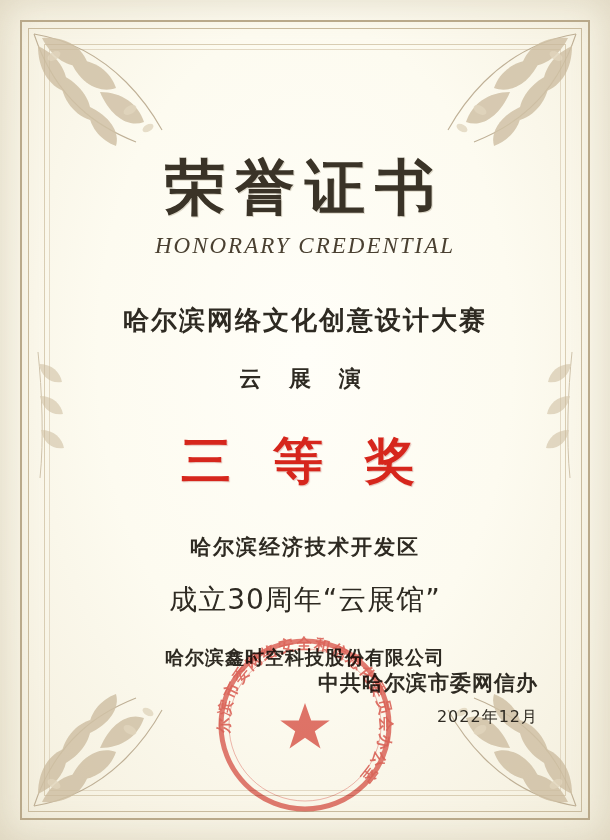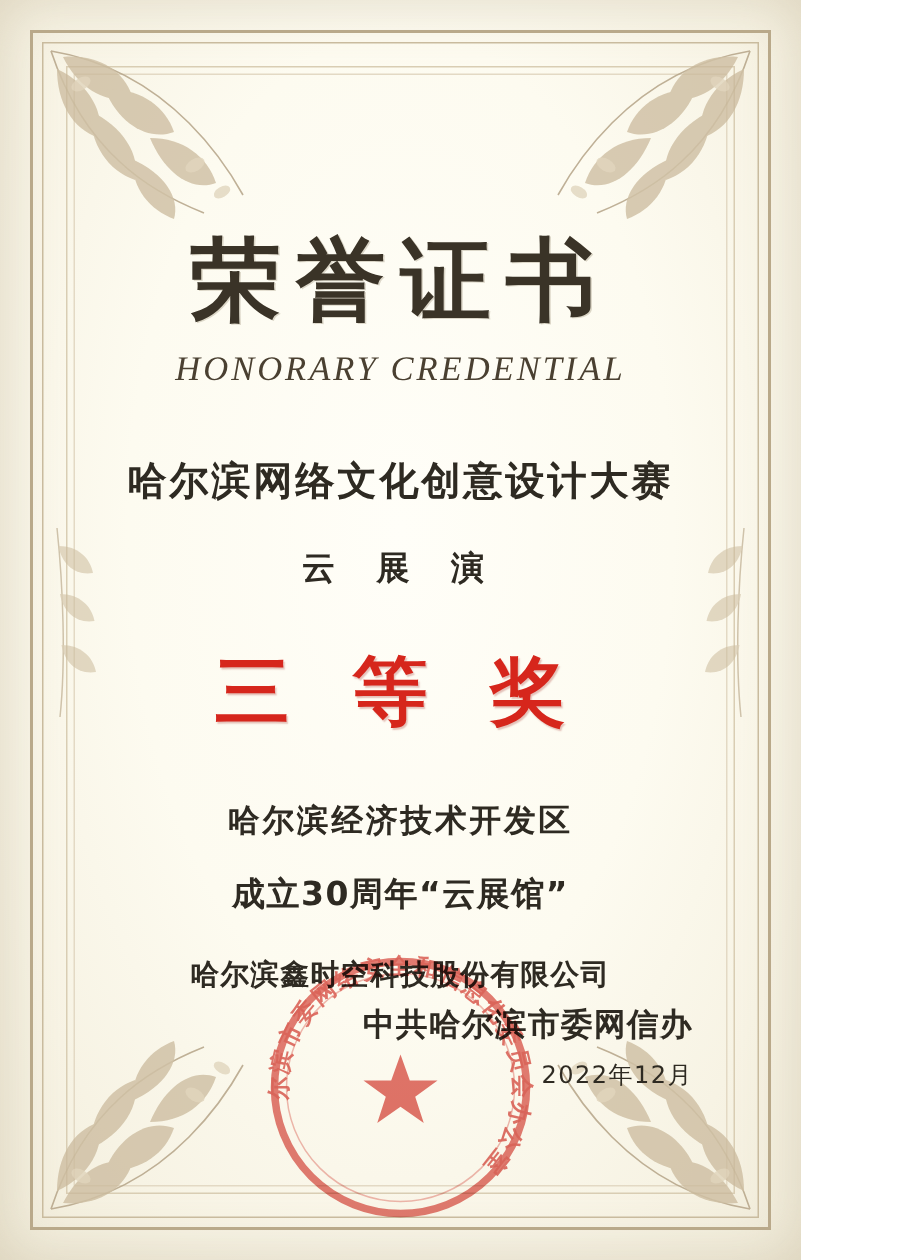--- a/index.html
+++ b/index.html
@@ -9,21 +9,21 @@
   }
   body {
     width: 610px;
     height: 840px;
     font-family: "Liberation Serif", "DejaVu Serif", serif;
     overflow: hidden;
   }
 
   #certificate {
     position: relative;
-    width: 534px;
+    width: 610px;
     height: 840px;
     background:
       radial-gradient(ellipse at 50% 42%, #fffef8 0%, #fdfbf0 48%, #f7f3e4 78%, #f1ecda 100%);
     box-sizing: border-box;
     overflow: hidden;
   }
 
   
   .paper-shade {
     position: absolute;
@@ -149,22 +149,22 @@
     margin-top: 38px;
     font-family: "DejaVu Sans", "Liberation Sans", sans-serif;
     font-size: 21px;
     font-weight: bold;
     letter-spacing: 2px;
     color: #2e2a22;
   }
   .line-org2 {
     margin-top: 20px;
     font-family: "DejaVu Sans", "Liberation Sans", sans-serif;
-    font-size: 22px;
-    font-weight: bold;
+    font-size: 28px;
+    font-weight: normal;
     letter-spacing: 1px;
     color: #2e2a22;
   }
   .line-company {
     margin-top: 26px;
     font-family: "DejaVu Sans", "Liberation Sans", sans-serif;
     font-size: 19px;
     font-weight: bold;
     letter-spacing: 1px;
     color: #2e2a22;

